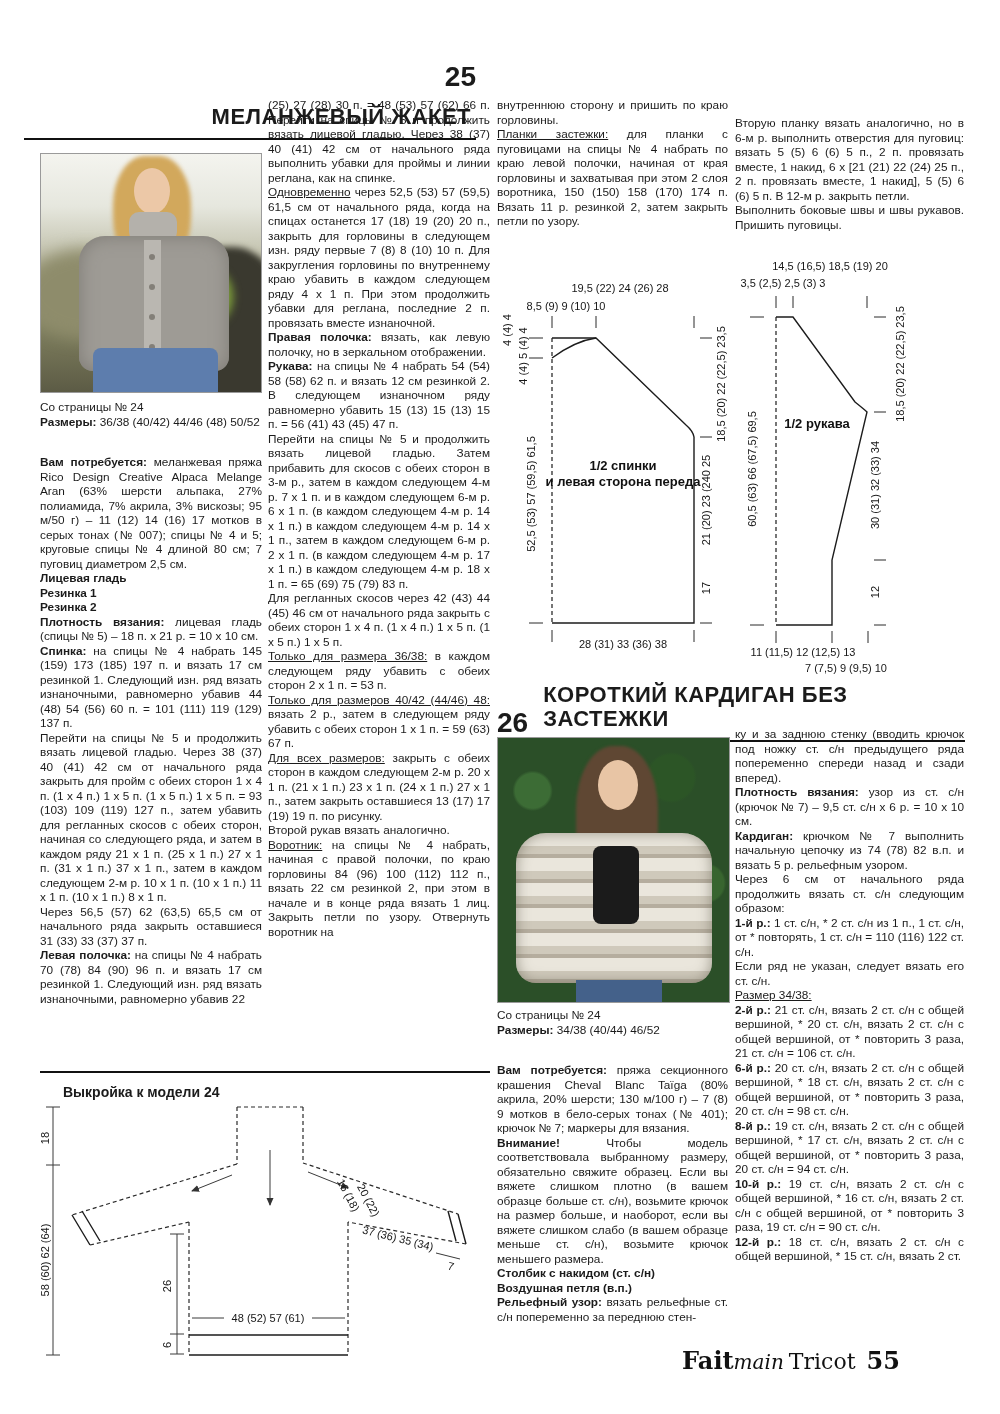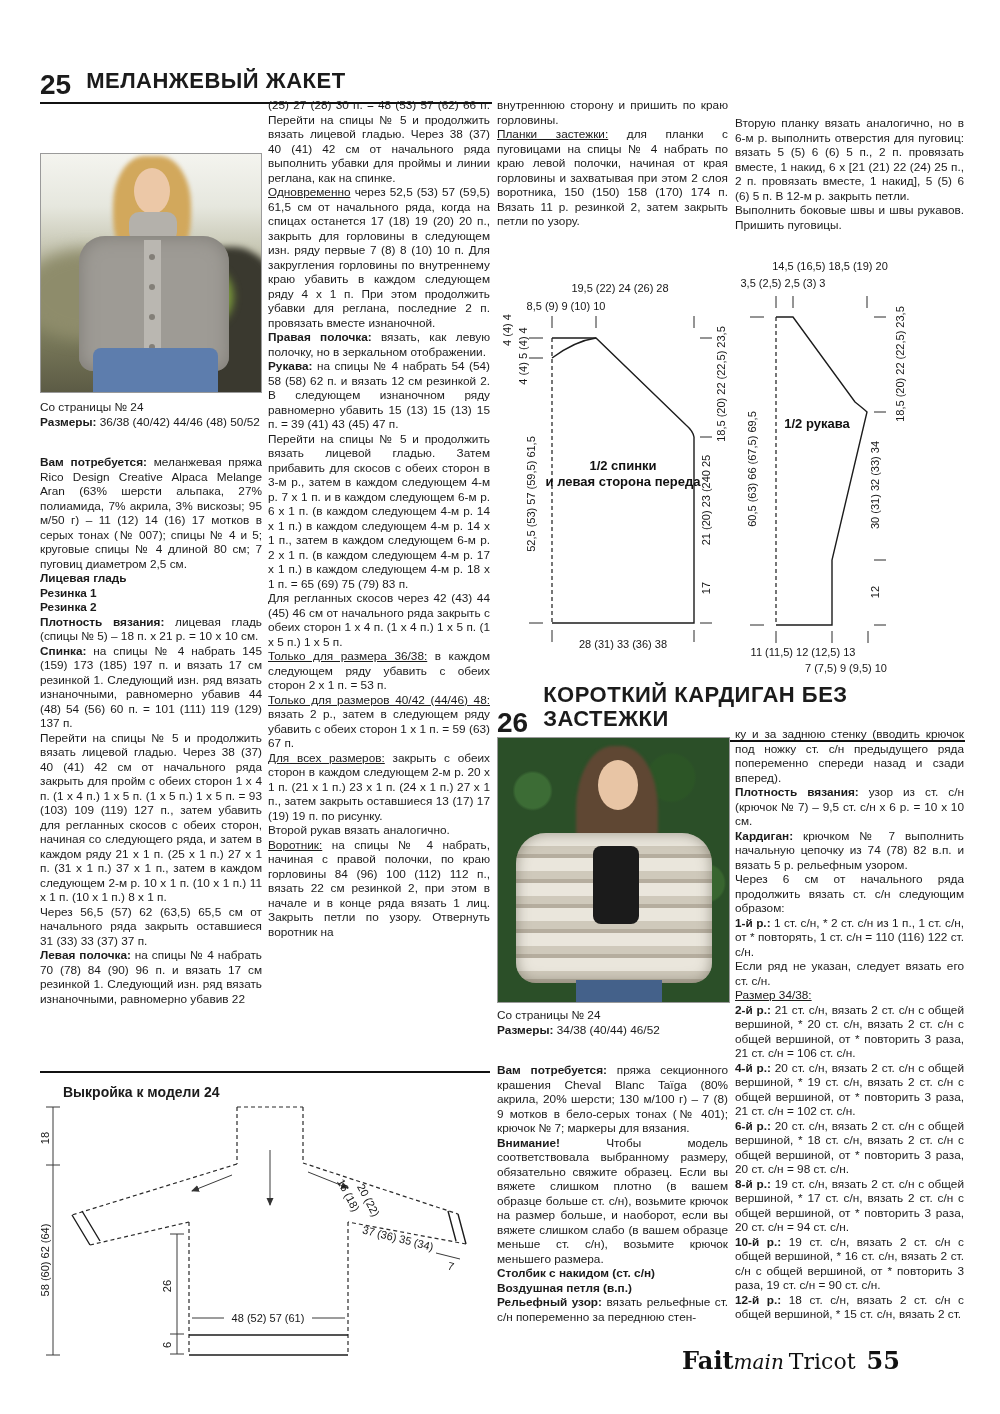--- a/index.html
+++ b/index.html
@@ -2,21 +2,21 @@
 <html lang="ru"><head>
 <meta charset="utf-8">
 <style>
   html,body{margin:0;padding:0;background:#e9e9e9;}
   .page{position:relative;width:1000px;height:1414px;background:#ffffff;margin:0 auto;
         font-family:"Liberation Sans","DejaVu Sans",sans-serif;color:#1b1b1b;overflow:hidden;}
   
   .art-header{position:absolute;border-bottom:2px solid #111;display:flex;align-items:flex-end;gap:10px;padding-bottom:4px;}
   .art-num{font-weight:bold;font-size:28px;line-height:26px;}
   .art-title{font-weight:bold;font-size:22px;line-height:24px;margin:5px;letter-spacing:.5px;}
-  .h25{left:40px;top:64px;width:452px;}
+  .h25{left:24px;top:64px;width:452px;flex-direction:column;}
   .h26{left:497px;top:678px;width:468px;}
   
   .col{position:absolute;font-size:11.8px;line-height:14.5px;}
   .para{margin:0;text-align:justify;}
   .cap .para{text-align:left;}
   .lead{font-weight:normal;}
   .st-b .lead{font-weight:bold;}
   .st-u .lead{text-decoration:underline;}
   .st-h{font-weight:bold;}
   .gap{height:26px;}
@@ -115,21 +115,21 @@
         <p class="para st-b"><span class="lead">Левая полочка:</span><span> на спицы № 4 набрать 70 (78) 84 (90) 96 п. и вязать 17 см резинкой 1. Следующий изн. ряд вязать изнаночными, равномерно убавив 22</span></p>
       </div>
   </div>
 
   <div class="col" style="left:268px;top:98px;width:222px;height:958px;overflow:hidden;">
     <div>
 
     <p class="para"><span class="lead"></span><span>(25) 27 (28) 30 п. = 48 (53) 57 (62) 66 п. Перейти на спицы № 5 и продолжить вязать лицевой гладью. Через 38 (37) 40 (41) 42 см от начального ряда выполнить убавки для проймы и линии реглана, как на спинке.</span></p>
         <p class="para st-u"><span class="lead">Одновременно</span><span> через 52,5 (53) 57 (59,5) 61,5 см от начального ряда, когда на спицах останется 17 (18) 19 (20) 20 п., закрыть для горловины в следующем изн. ряду первые 7 (8) 8 (10) 10 п. Для закругления горловины по внутреннему краю убавить в каждом следующем ряду 4 х 1 п. При этом продолжить убавки для реглана, последние 2 п. провязать вместе изнаночной.</span></p>
         <p class="para st-b"><span class="lead">Правая полочка:</span><span> вязать, как левую полочку, но в зеркальном отображении.</span></p>
-        <p class="para st-b"><span class="lead">Рукава:</span><span> на спицы № 4 набрать 54 (54) 58 (58) 62 п. и вязать 12 см резинкой 2. В следующем изнаночном ряду равномерно убавить 15 (13) 15 (13) 15 п. = 39 (41) 43 (45) 47 п.</span></p>
+        <p class="para st-b"><span class="lead">Рукава:</span><span> на спицы № 4 набрать 54 (54) 58 (58) 62 п. и вязать 12 см резинкой 2. В следующем изнаночном ряду равномерно убавить 15 (13) 15 (13) 15 п. = 56 (41) 43 (45) 47 п.</span></p>
         <p class="para"><span class="lead"></span><span>Перейти на спицы № 5 и продолжить вязать лицевой гладью. Затем прибавить для скосов с обеих сторон в 3-м р., затем в каждом следующем 4-м р. 7 х 1 п. и в каждом следующем 6-м р. 6 х 1 п. (в каждом следующем 4-м р. 14 х 1 п.) в каждом следующем 4-м р. 14 х 1 п., затем в каждом следующем 6-м р. 2 х 1 п. (в каждом следующем 4-м р. 17 х 1 п.) в каждом следующем 4-м р. 18 х 1 п. = 65 (69) 75 (79) 83 п.</span></p>
         <p class="para"><span class="lead"></span><span>Для регланных скосов через 42 (43) 44 (45) 46 см от начального ряда закрыть с обеих сторон 1 х 4 п. (1 х 4 п.) 1 х 5 п. (1 х 5 п.) 1 х 5 п.</span></p>
         <p class="para st-u"><span class="lead">Только для размера 36/38:</span><span> в каждом следующем ряду убавить с обеих сторон 2 х 1 п. = 53 п.</span></p>
         <p class="para st-u"><span class="lead">Только для размеров 40/42 (44/46) 48:</span><span> вязать 2 р., затем в следующем ряду убавить с обеих сторон 1 х 1 п. = 59 (63) 67 п.</span></p>
         <p class="para st-u"><span class="lead">Для всех размеров:</span><span> закрыть с обеих сторон в каждом следующем 2-м р. 20 х 1 п. (21 х 1 п.) 23 х 1 п. (24 х 1 п.) 27 х 1 п., затем закрыть оставшиеся 13 (17) 17 (19) 19 п. по рисунку.</span></p>
         <p class="para"><span class="lead"></span><span>Второй рукав вязать аналогично.</span></p>
         <p class="para st-u"><span class="lead">Воротник:</span><span> на спицы № 4 набрать, начиная с правой полочки, по краю горловины 84 (96) 100 (112) 112 п., вязать 22 см резинкой 2, при этом в начале и в конце ряда вязать 1 лиц. Закрыть петли по узору. Отвернуть воротник на</span></p>
       </div>
   </div>
 
@@ -216,21 +216,20 @@
     <div>
 
     <p class="para"><span class="lead"></span><span>ку и за заднюю стенку (вводить крючок под ножку ст. с/н предыдущего ряда попеременно спереди назад и сзади вперед).</span></p>
         <p class="para st-b"><span class="lead">Плотность вязания:</span><span> узор из ст. с/н (крючок № 7) – 9,5 ст. с/н х 6 р. = 10 х 10 см.</span></p>
         <p class="para st-b"><span class="lead">Кардиган:</span><span> крючком № 7 выполнить начальную цепочку из 74 (78) 82 в.п. и вязать 5 р. рельефным узором.</span></p>
         <p class="para"><span class="lead"></span><span>Через 6 см от начального ряда продолжить вязать ст. с/н следующим образом:</span></p>
         <p class="para st-b"><span class="lead">1-й р.:</span><span> 1 ст. с/н, * 2 ст. с/н из 1 п., 1 ст. с/н, от * повторять, 1 ст. с/н = 110 (116) 122 ст. с/н.</span></p>
         <p class="para"><span class="lead"></span><span>Если ряд не указан, следует вязать его ст. с/н.</span></p>
         <p class="para st-u"><span class="lead">Размер 34/38:</span><span></span></p>
         <p class="para st-b"><span class="lead">2-й р.:</span><span> 21 ст. с/н, вязать 2 ст. с/н с общей вершиной, * 20 ст. с/н, вязать 2 ст. с/н с общей вершиной, от * повторить 3 раза, 21 ст. с/н = 106 ст. с/н.</span></p>
-        <p class="para st-b"><span class="lead">4-й р.:</span><span> 20 ст. с/н, вязать 2 ст. с/н с общей вершиной, * 19 ст. с/н, вязать 2 ст. с/н с общей вершиной, от * повторить 3 раза, 21 ст. с/н = 102 ст. с/н.</span></p>
         <p class="para st-b"><span class="lead">6-й р.:</span><span> 20 ст. с/н, вязать 2 ст. с/н с общей вершиной, * 18 ст. с/н, вязать 2 ст. с/н с общей вершиной, от * повторить 3 раза, 20 ст. с/н = 98 ст. с/н.</span></p>
         <p class="para st-b"><span class="lead">8-й р.:</span><span> 19 ст. с/н, вязать 2 ст. с/н с общей вершиной, * 17 ст. с/н, вязать 2 ст. с/н с общей вершиной, от * повторить 3 раза, 20 ст. с/н = 94 ст. с/н.</span></p>
         <p class="para st-b"><span class="lead">10-й р.:</span><span> 19 ст. с/н, вязать 2 ст. с/н с общей вершиной, * 16 ст. с/н, вязать 2 ст. с/н с общей вершиной, от * повторить 3 раза, 19 ст. с/н = 90 ст. с/н.</span></p>
         <p class="para st-b"><span class="lead">12-й р.:</span><span> 18 ст. с/н, вязать 2 ст. с/н с общей вершиной, * 15 ст. с/н, вязать 2 ст.</span></p>
       </div>
   </div>
 
   <div class="hrule" style="left:40px;top:1071px;width:450px;height:2px;"></div>
 
   <div class="pat-title" style="left:63px;top:1084px;">Выкройка к модели 24</div>

